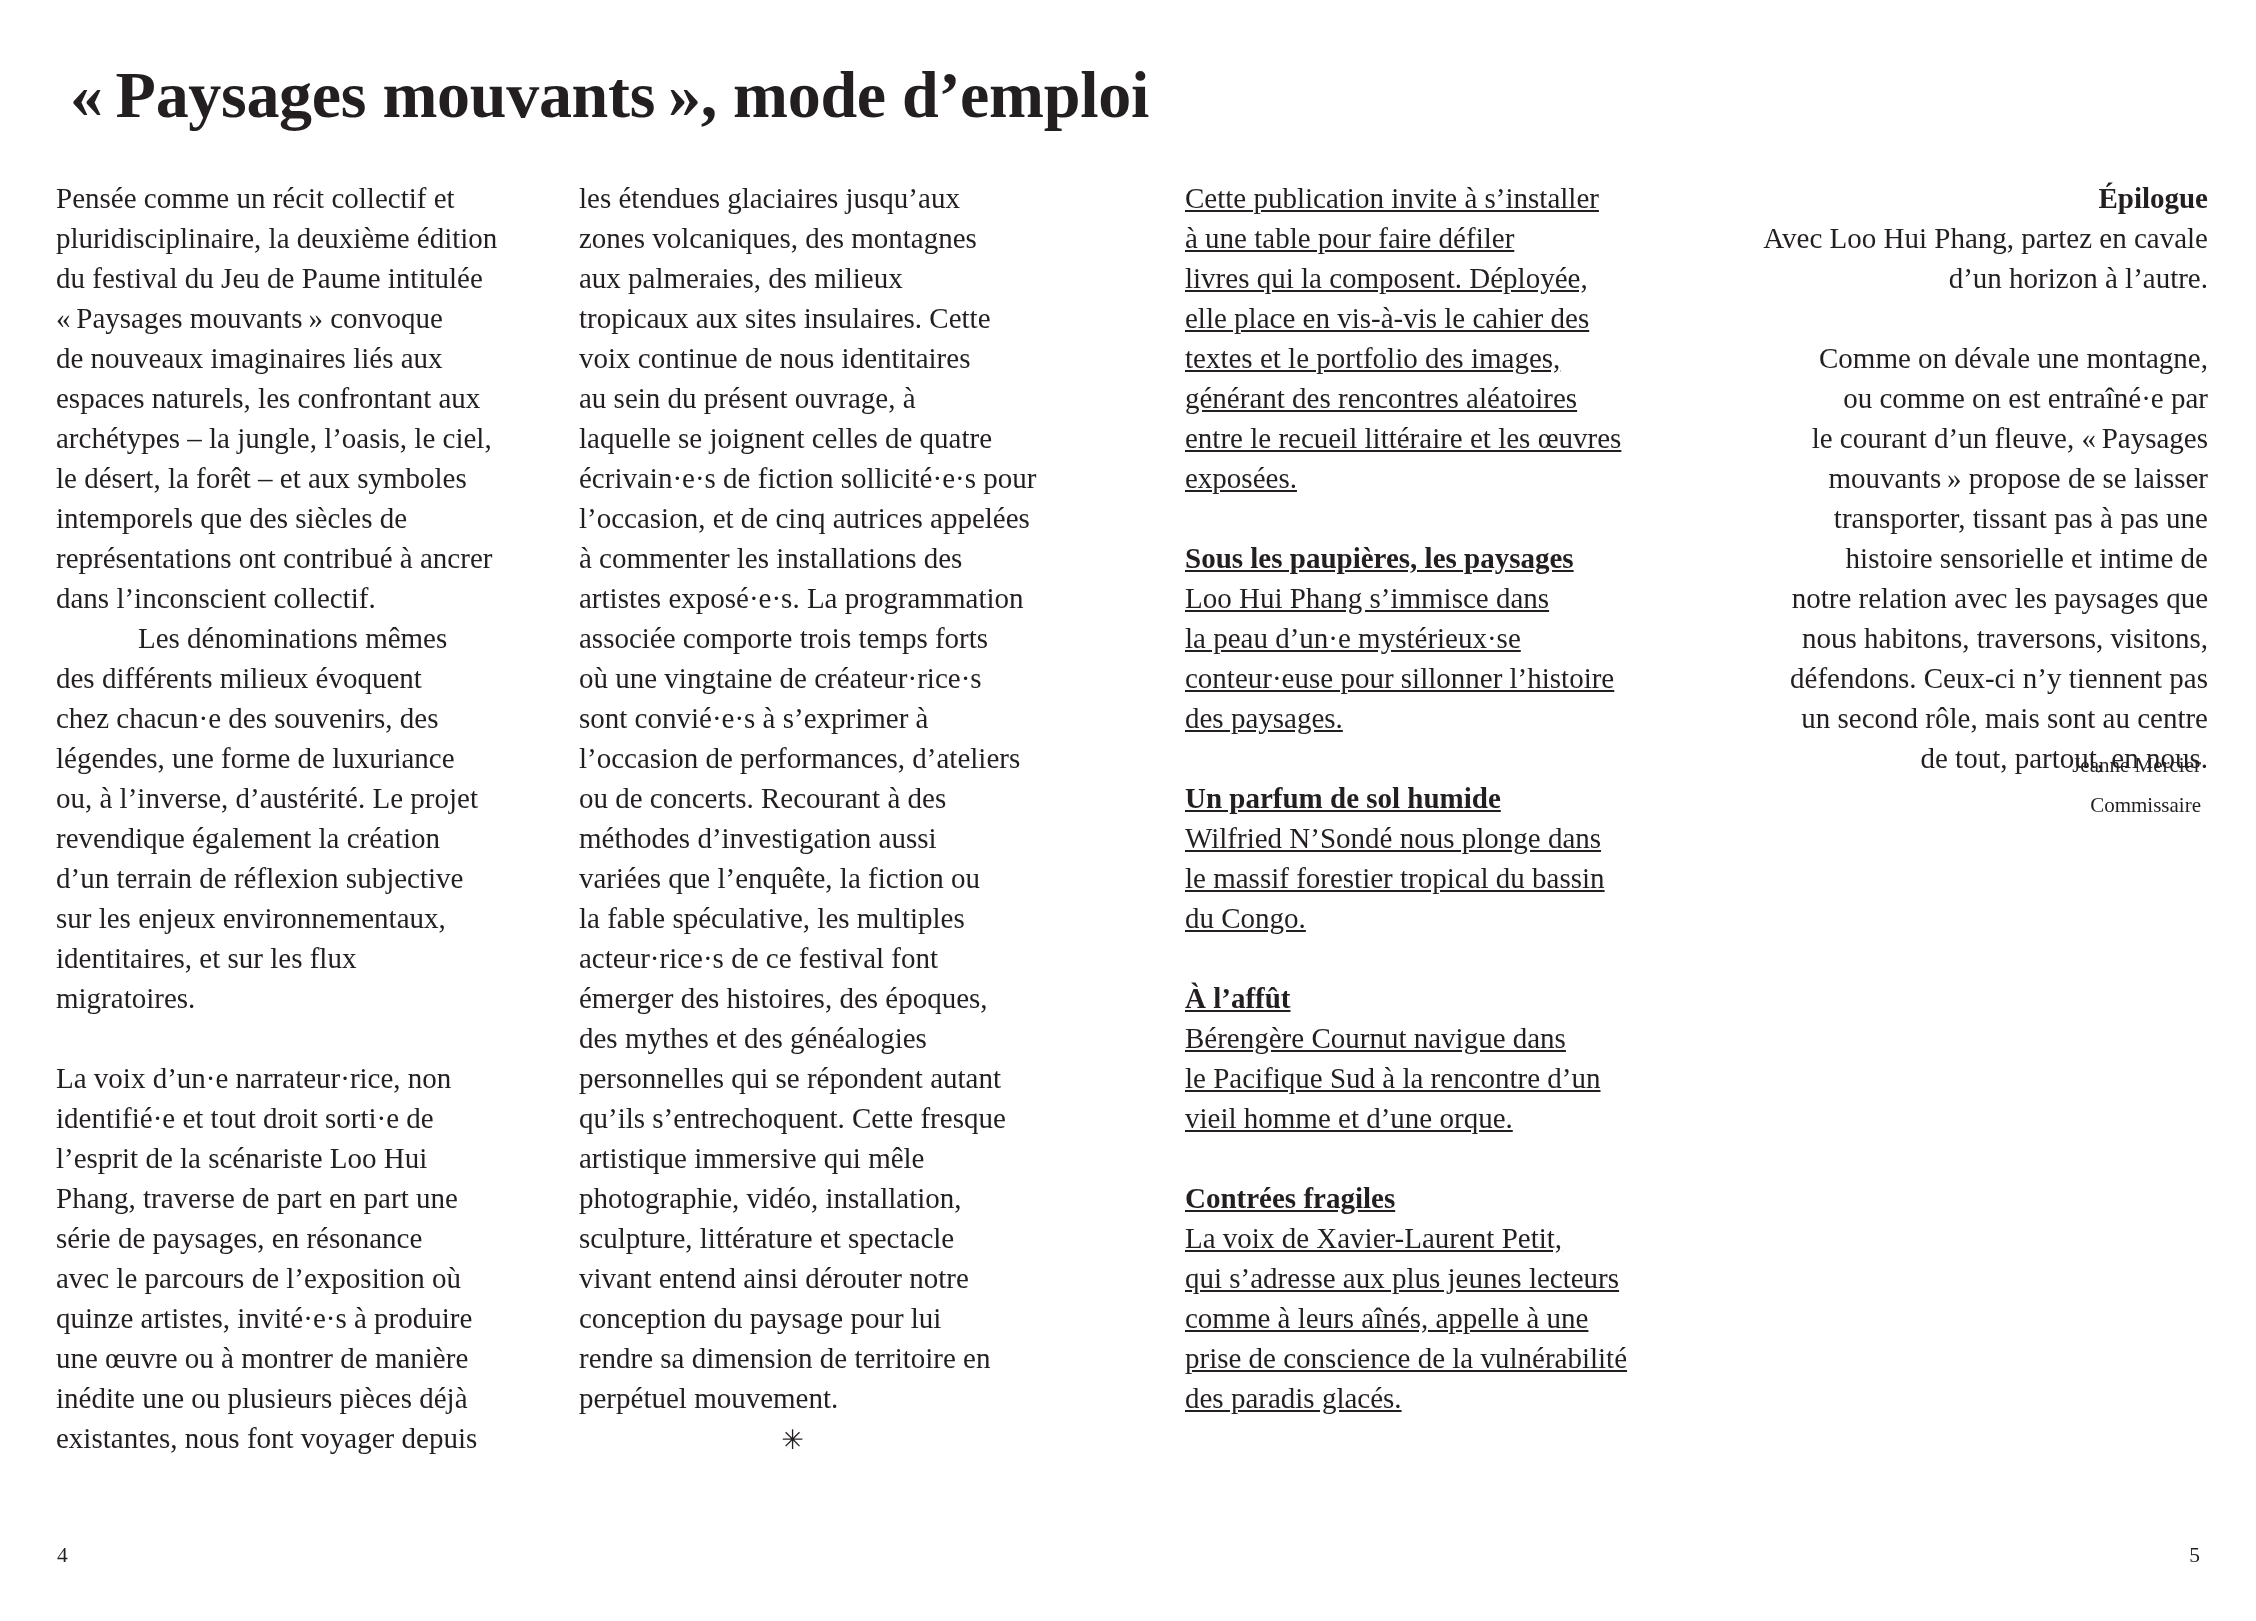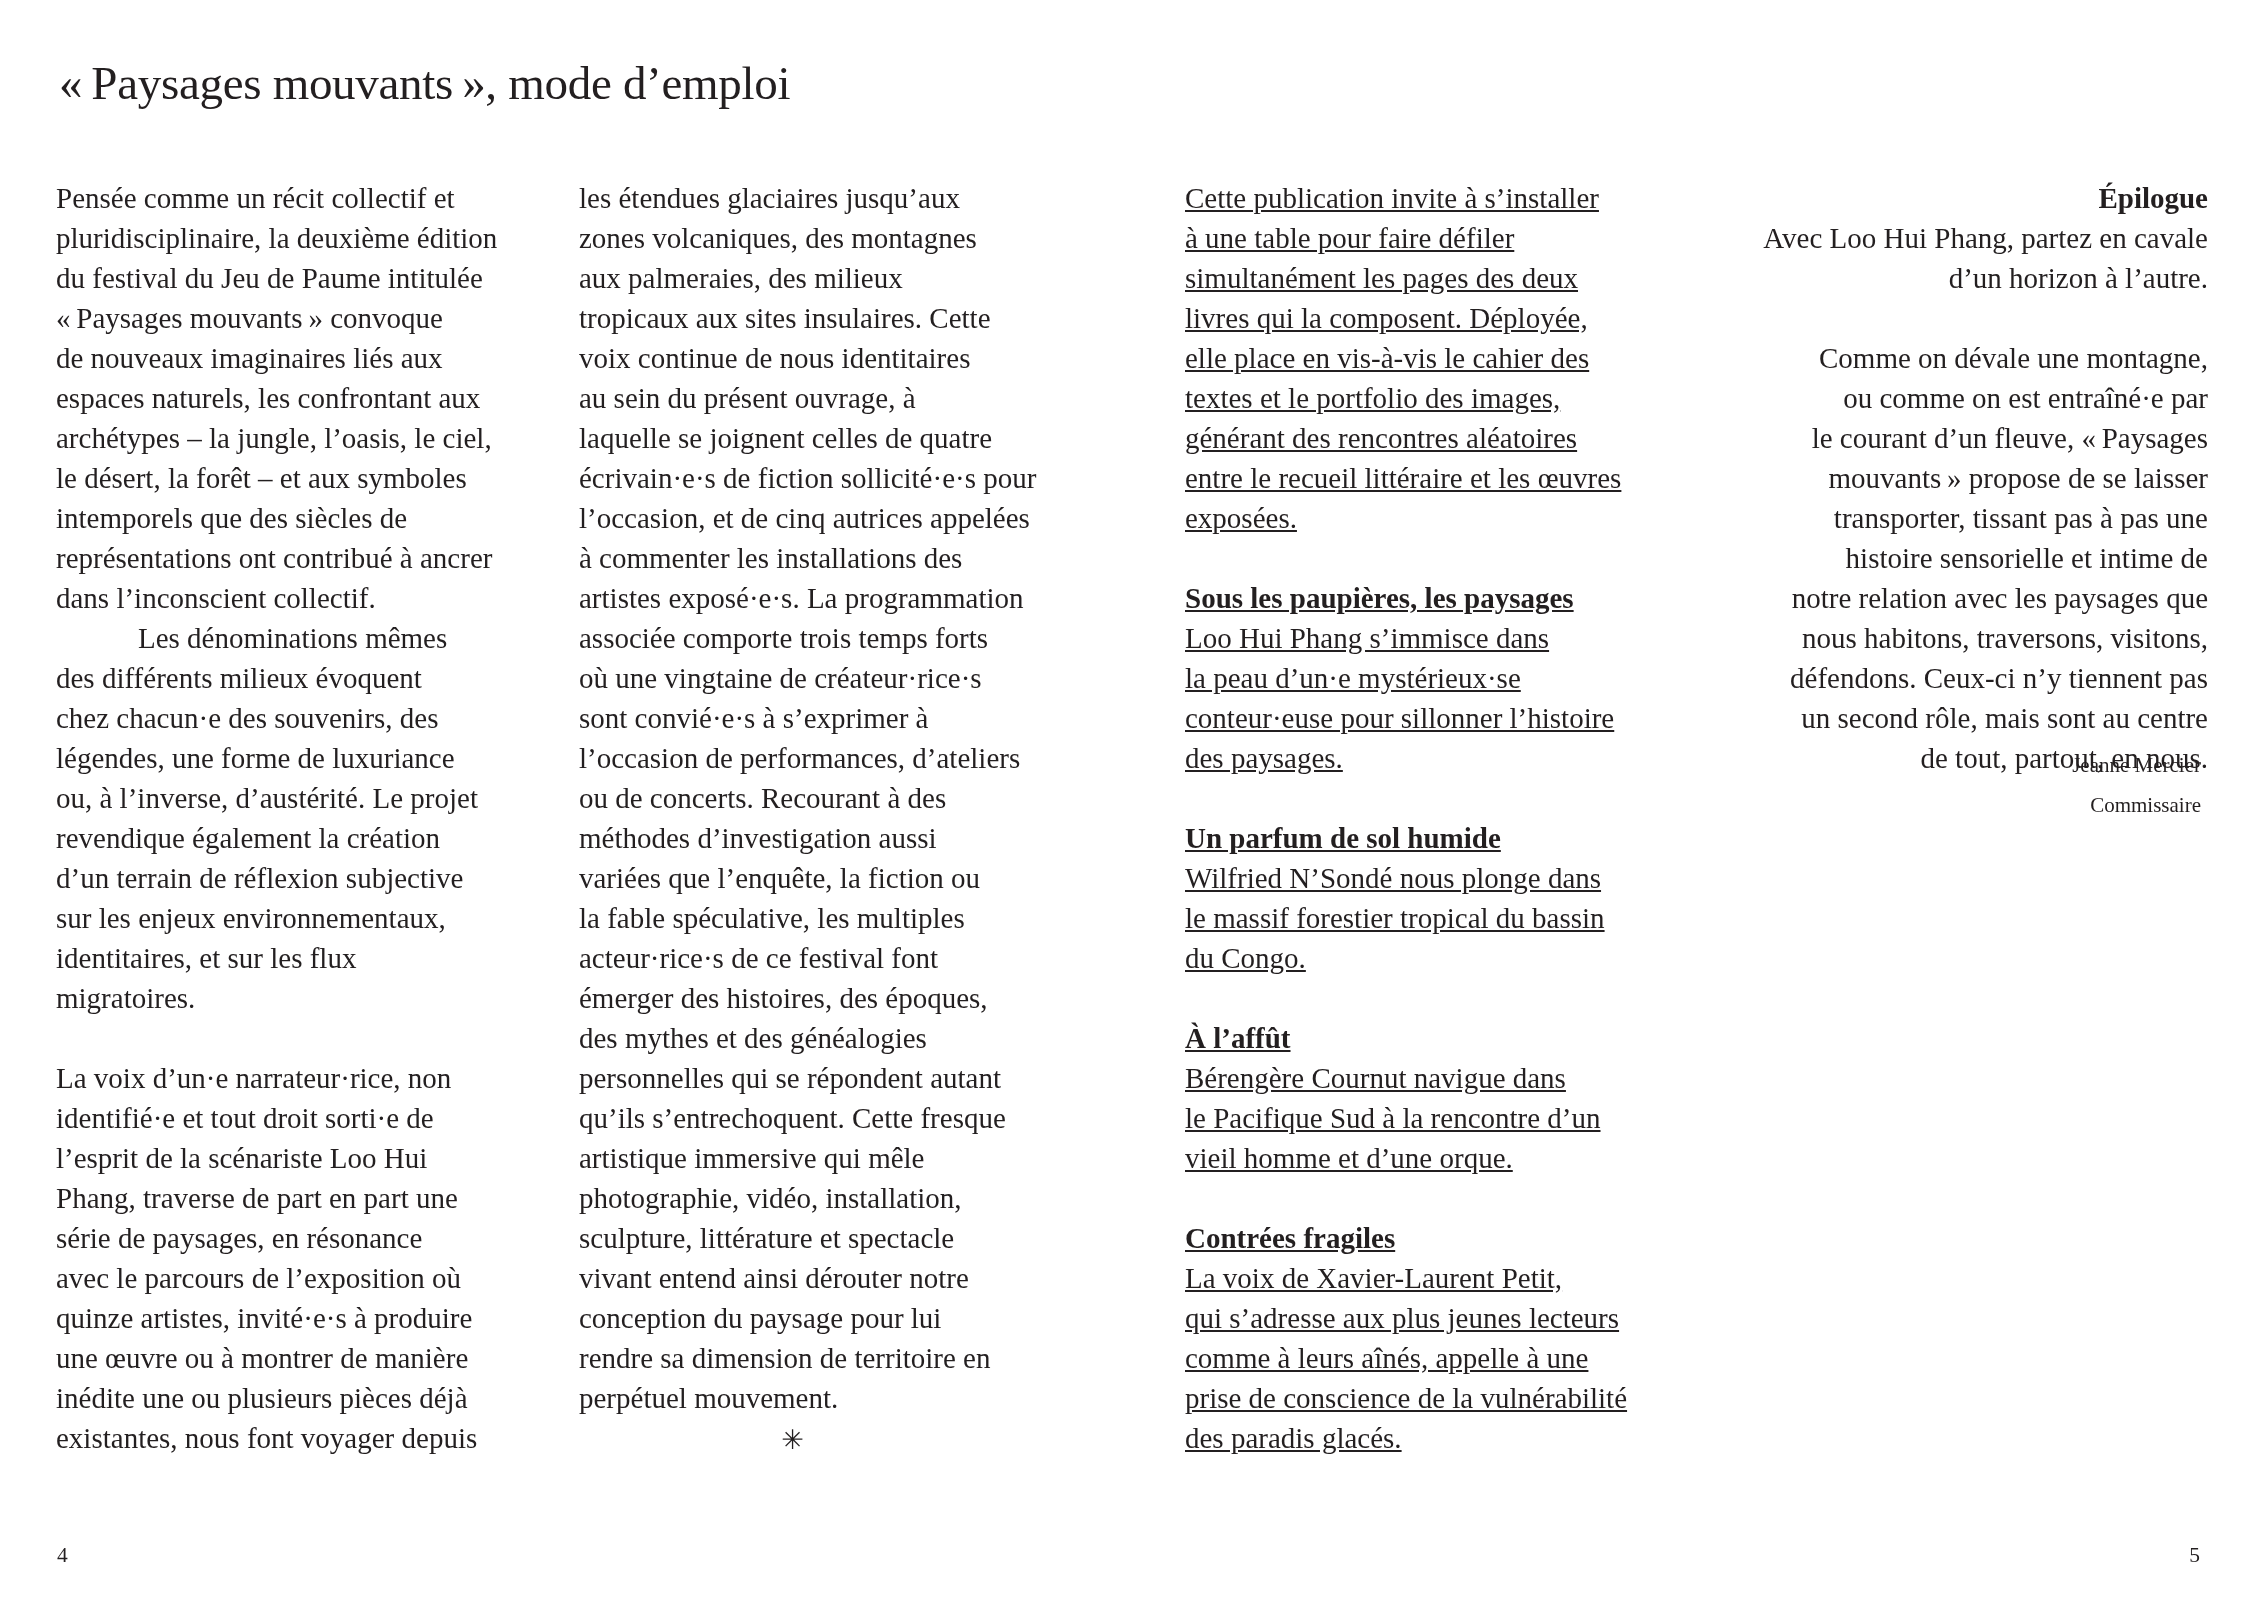--- a/index.html
+++ b/index.html
@@ -12,25 +12,25 @@
       height: 1622px;
       position: relative;
       overflow: hidden;
       color: #231f20;
       font-family: "Liberation Serif", "DejaVu Serif", serif;
     }
     .title {
       position: absolute;
       left: 54px;
       top: 47px;
-      font-size: 47px;
+      font-size: 66px;
       line-height: 63px;
-      font-weight: normal;
+      font-weight: bold;
       white-space: nowrap;
-      margin: 5px;
+      margin: 16px;
       letter-spacing: -0.3px;
     }
     .col {
       position: absolute;
       top: 146px;
       width: 537px;
       font-size: 29px;
       line-height: 40px;
       margin-top: 32px;
     }
@@ -141,21 +141,20 @@
     <span class="line">photographie, vidéo, installation,</span>
     <span class="line">sculpture, littérature et spectacle</span>
     <span class="line">vivant entend ainsi dérouter notre</span>
     <span class="line">conception du paysage pour lui</span>
     <span class="line">rendre sa dimension de territoire en</span>
     <span class="line">perpétuel mouvement.</span>
   </div>
 <div class="col col3">
     <span class="line">Cette publication invite à s’installer</span>
     <span class="line">à une table pour faire défiler</span>
-    <span class="line">simultanément les pages des deux</span>
     <span class="line">livres qui la composent. Déployée,</span>
     <span class="line">elle place en vis-à-vis le cahier des</span>
     <span class="line">textes et le portfolio des images,</span>
     <span class="line">générant des rencontres aléatoires</span>
     <span class="line">entre le recueil littéraire et les œuvres</span>
     <span class="line">exposées.</span>
     <span class="blank"></span>
     <span class="line heading">Sous les paupières, les paysages</span>
     <span class="line">Loo Hui Phang s’immisce dans</span>
     <span class="line">la peau d’un·e mystérieux·se</span>

